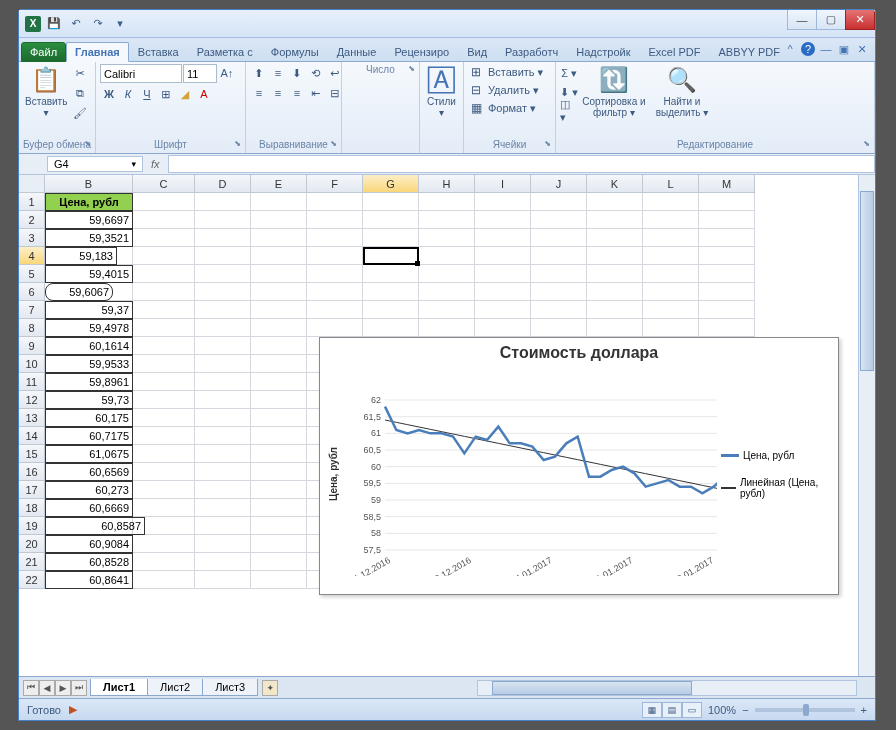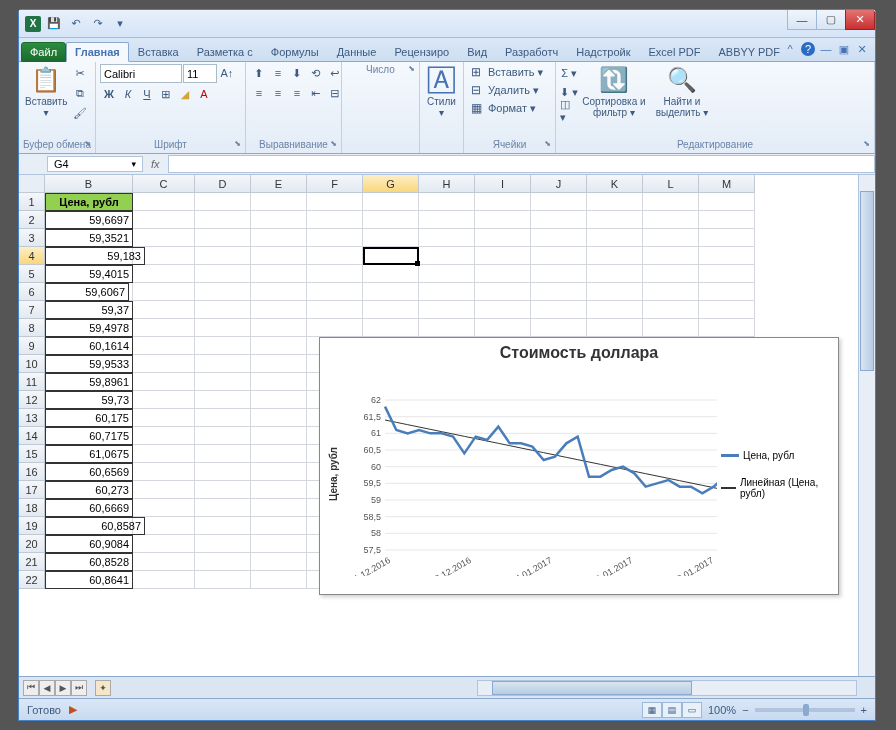--- a/index.html
+++ b/index.html
@@ -519,23 +519,23 @@
         <div class="cell" style="left:344px;top:396px;width:56px;height:18px;"></div>
         <div class="cell" style="left:400px;top:396px;width:56px;height:18px;"></div>
         <div class="cell" style="left:456px;top:396px;width:56px;height:18px;"></div>
         <div class="cell" style="left:512px;top:396px;width:56px;height:18px;"></div>
         <div class="cell" style="left:568px;top:396px;width:56px;height:18px;"></div>
         <div class="cell" style="left:624px;top:396px;width:56px;height:18px;"></div>
         <div class="cell" style="left:680px;top:396px;width:56px;height:18px;"></div>
         <div class="cell hdr databorder" style="left:26px;top:18px;width:88px;height:18px;">Цена, рубл</div>
         <div class="cell num databorder" style="left:26px;top:36px;width:88px;height:18px;">59,6697</div>
         <div class="cell num databorder" style="left:26px;top:54px;width:88px;height:18px;">59,3521</div>
-        <div class="cell num databorder" style="left:26px;top:72px;width:100px;height:18px;">59,183</div>
+        <div class="cell num databorder" style="left:26px;top:72px;width:72px;height:18px;">59,183</div>
         <div class="cell num databorder" style="left:26px;top:90px;width:88px;height:18px;">59,4015</div>
-        <div class="cell num databorder" style="left:26px;top:108px;width:84px;height:18px;">59,6067</div>
+        <div class="cell num databorder" style="left:26px;top:108px;width:68px;height:18px;border-radius:8px;">59,6067</div>
         <div class="cell num databorder" style="left:26px;top:126px;width:88px;height:18px;">59,37</div>
         <div class="cell num databorder" style="left:26px;top:144px;width:88px;height:18px;">59,4978</div>
         <div class="cell num databorder" style="left:26px;top:162px;width:88px;height:18px;">60,1614</div>
         <div class="cell num databorder" style="left:26px;top:180px;width:88px;height:18px;">59,9533</div>
         <div class="cell num databorder" style="left:26px;top:198px;width:88px;height:18px;">59,8961</div>
         <div class="cell num databorder" style="left:26px;top:216px;width:88px;height:18px;">59,73</div>
         <div class="cell num databorder" style="left:26px;top:234px;width:88px;height:18px;">60,175</div>
         <div class="cell num databorder" style="left:26px;top:252px;width:88px;height:18px;">60,7175</div>
         <div class="cell num databorder" style="left:26px;top:270px;width:88px;height:18px;">61,0675</div>
         <div class="cell num databorder" style="left:26px;top:288px;width:88px;height:18px;">60,6569</div>
@@ -599,20 +599,25 @@
     </div>
   </div>
 
   <div class="sheet-tabs">
     <div class="nav-arrows">
       <span class="nav-arrow">⏮</span>
       <span class="nav-arrow">◀</span>
       <span class="nav-arrow">▶</span>
       <span class="nav-arrow">⏭</span>
     </div>
+    <div id="sheet-tabs-holder" style="display:flex;">
+        <div class="sheet-tab active">Лист1</div>
+        <div class="sheet-tab">Лист2</div>
+        <div class="sheet-tab">Лист3</div>
+      </div>
     <span class="nav-arrow" style="margin-left:4px;background:#f4e6c8;">✦</span>
     <div class="hscroll">
       <div class="hscroll-thumb"></div>
     </div>
   </div>
 
   <div class="statusbar">
     <div style="display:flex;align-items:center;gap:8px;">
       <span>Готово</span>
       <span style="color:#c05020;">▶</span>

